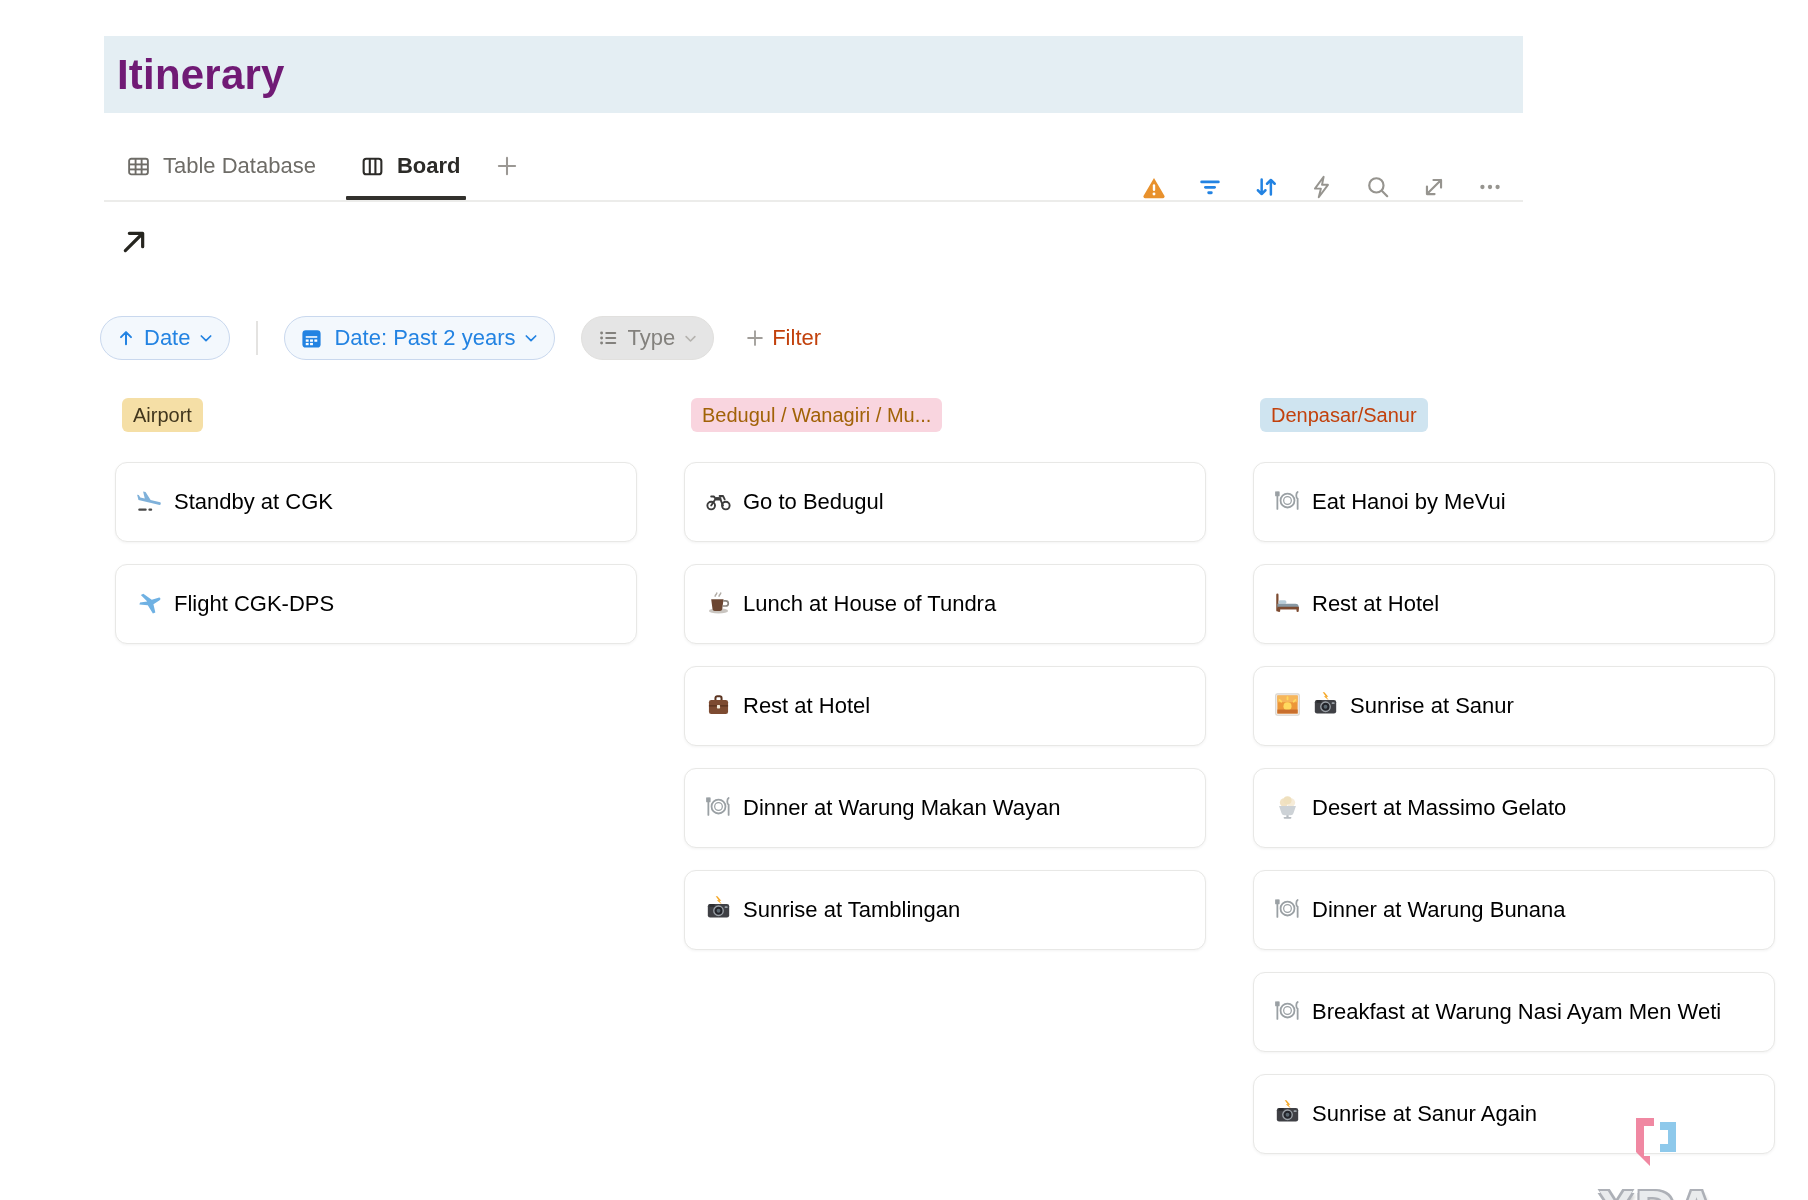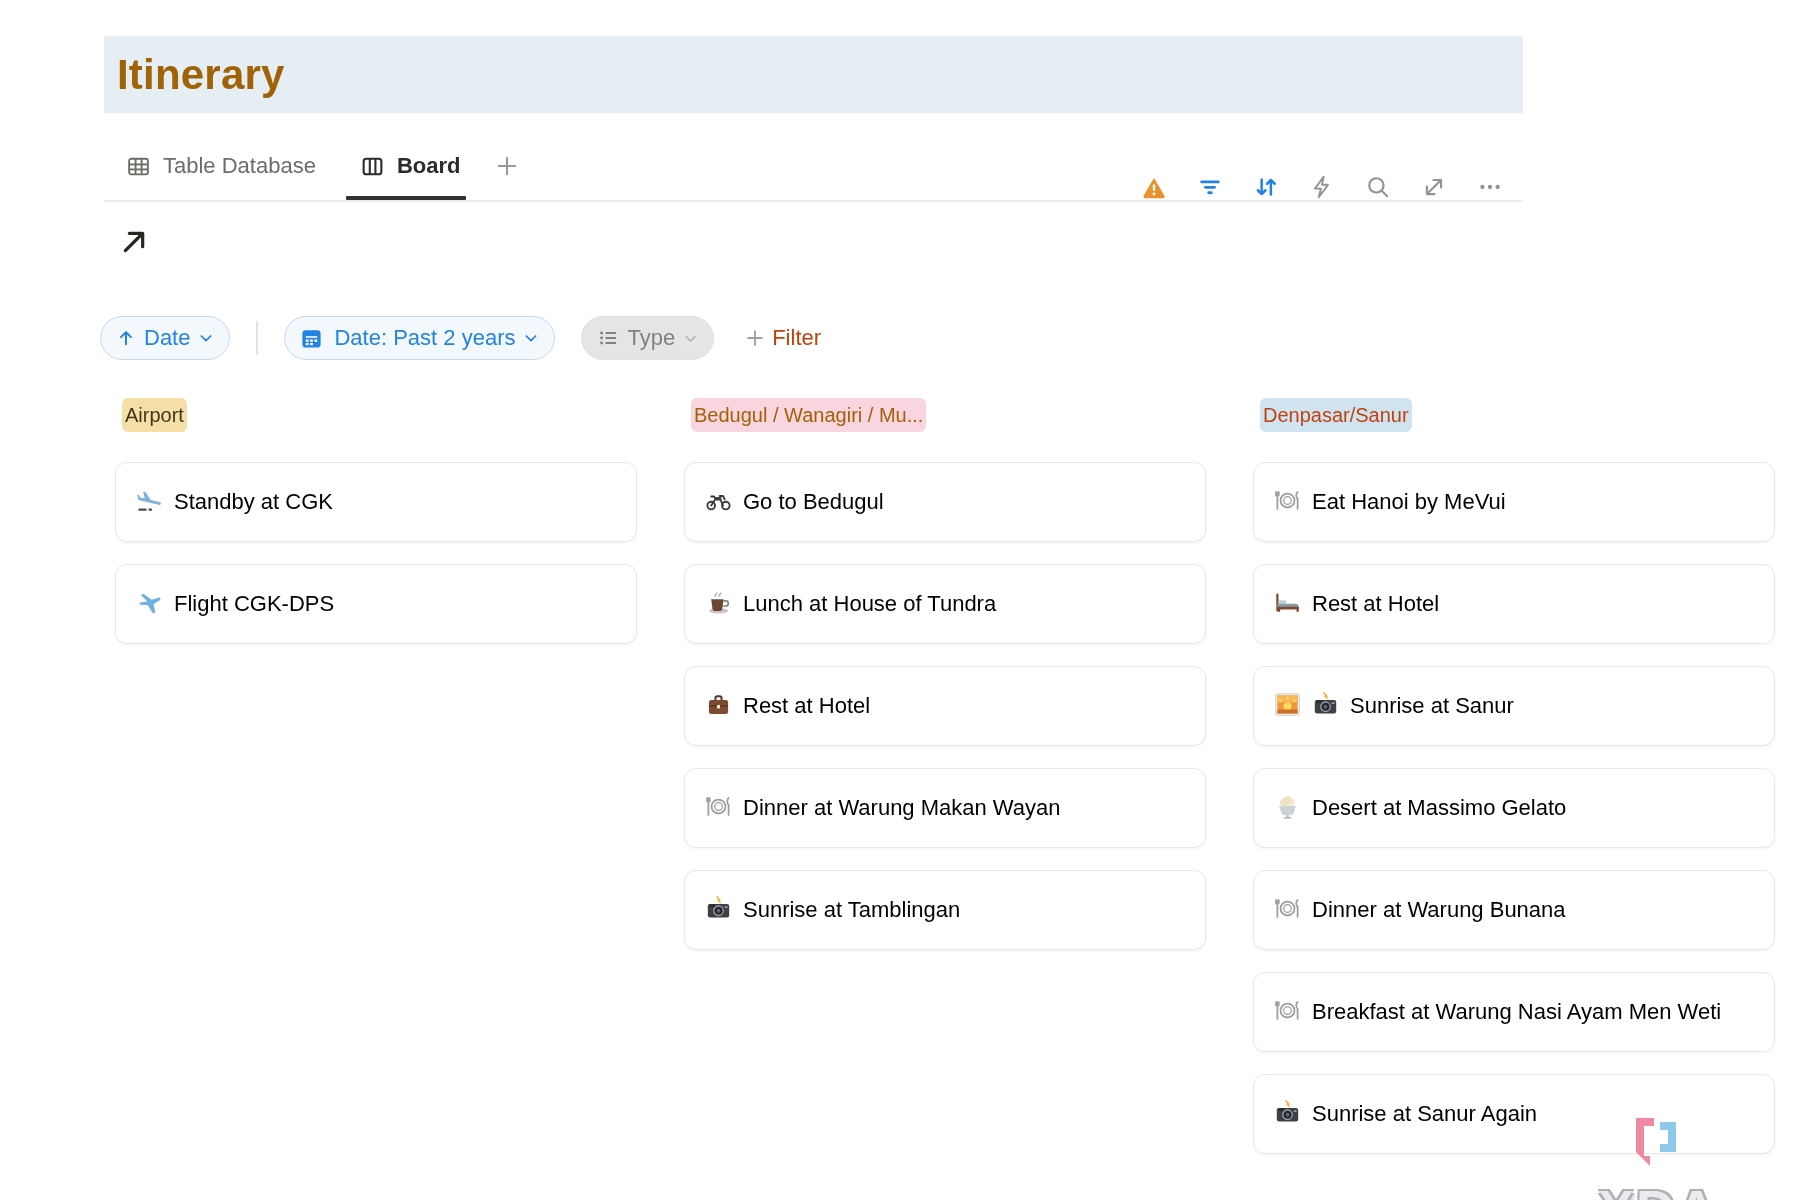--- a/index.html
+++ b/index.html
@@ -3,21 +3,21 @@
 <meta charset="utf-8">
 <style>
   * { margin:0; padding:0; box-sizing:border-box; }
   html,body { width:1808px; height:1200px; background:#ffffff;
     font-family:"Liberation Sans", sans-serif; color:#2f2e2b; overflow:hidden; }
   .page { position:relative; width:1808px; height:1200px; }
 
   
   .title-band { position:absolute; left:104px; top:36px; width:1419px; height:77px;
     background:#e4eef3; display:flex; align-items:center; padding-left:13px; }
-  .title-band h1 { font-size:42px; font-weight:700; color:#a16207; letter-spacing:0.2px; }
+  .title-band h1 { font-size:42px; font-weight:700; color:#701a75; letter-spacing:0.2px; }
 
   
   .tabs-row { position:absolute; left:104px; top:132px; width:1419px; height:68px;
     display:flex; align-items:flex-end; justify-content:space-between; }
   .tabs { display:flex; align-items:center; gap:36px; margin-left:18px; height:100%; }
   .tab { display:flex; align-items:center; gap:12px; font-size:22px; height:100%;
     cursor:pointer; position:relative; padding:0 4px; }
   .tab.inactive { color:#6e6c67; }
   .tab.active { color:#2c2b28; font-weight:600; }
   .tab.active::after { content:""; position:absolute; left:-10px; right:-2px; bottom:0;
@@ -38,21 +38,21 @@
   .pill.blue { color:#2383e2; background:#f3f8fd; border:1.5px solid #c9d8ee; }
   .pill.gray { color:#83817d; background:#e5e5e5; border:1.5px solid #e1e0de; }
   .pill-sep { width:2px; height:34px; background:#e4e3e1; margin:0 26px; }
   .pill + .pill { margin-left:26px; }
   .add-filter { display:flex; align-items:center; gap:6px; color:#c2410c;
     font-size:22px; margin-left:30px; cursor:pointer; }
 
   
   .board { position:absolute; left:115px; top:398px; display:flex; gap:47px; }
   .col { width:522px; display:flex; flex-direction:column; }
-  .col-chip { align-self:flex-start; margin-left:7px; margin-bottom:30px; padding:2px 3px;
+  .col-chip { align-self:flex-start; margin-left:7px; margin-bottom:30px; padding:2px 11px;
     border-radius:6px; font-size:20px; font-weight:500; line-height:30px; cursor:pointer; }
   .cards { display:flex; flex-direction:column; gap:22px; }
   .card { background:#fff; border:1.5px solid #e8e8e6; border-radius:12px;
     box-shadow:0 1px 3px rgba(15,15,15,0.05); padding:20px 20px; font-size:22px;
     font-weight:500; line-height:38px; color:#000000; cursor:pointer; }
   .cicon { display:inline-block; margin-right:11px; vertical-align:-5px; }
   .cicon svg { display:block; }
 
   
   .watermark { position:absolute; left:1598px; top:1112px; display:flex; align-items:center;

